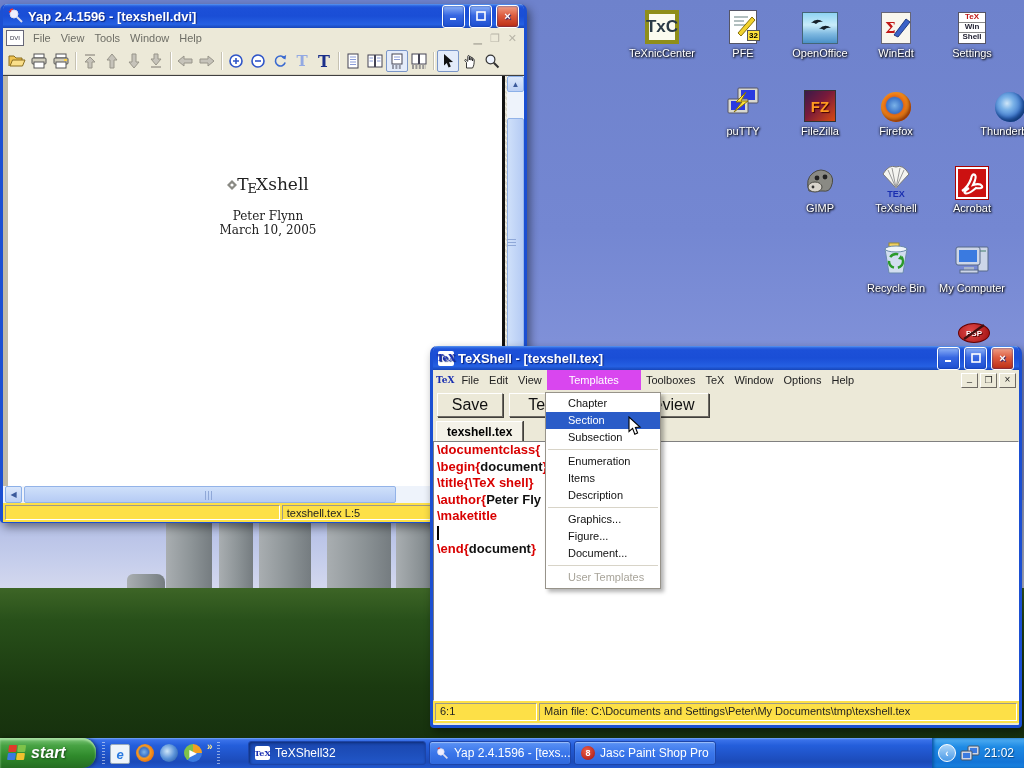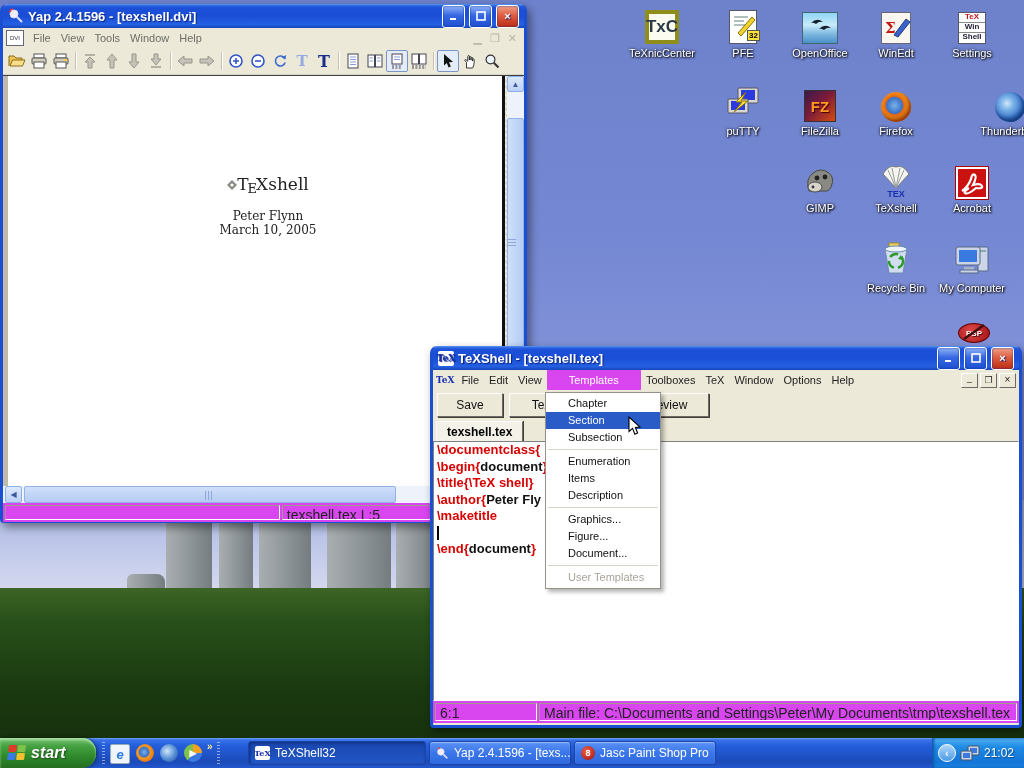--- a/index.html
+++ b/index.html
@@ -25,21 +25,21 @@
        background:linear-gradient(180deg,#5a96f0 0%,#2a62e0 8%,#1c50d8 16%,#1a4ed6 50%,#2560e2 85%,#1746b8 100%);
        color:#fff;font-weight:bold;font-size:13px;text-shadow:1px 1px 1px #09227c;}
   .tbar .ttl{flex:1;white-space:nowrap;overflow:hidden;}
   .wb{width:21px;height:21px;border:1px solid #fff;border-radius:3px;display:flex;align-items:center;
       justify-content:center;color:#fff;font-size:11px;font-weight:bold;
       background:linear-gradient(180deg,#8fb3f7,#3767e2 45%,#1d4fd0);box-shadow:inset 0 0 2px #0a2d90;}
   .wb.close{background:linear-gradient(180deg,#f0a088,#dd5d40 45%,#bc2c12);}
   .menurow{height:20px;background:#ece9d8;display:flex;align-items:center;font-size:11px;color:#222;
       padding:0 3px;}
   .menurow .mi{padding:3px 5px;}
-  .statusbar{background:#d946ef;display:flex;gap:2px;font-size:14px;color:#222;padding:2px;}
+  .statusbar{background:#fde047;display:flex;gap:2px;font-size:11px;color:#222;padding:2px;}
   .spanel{border:1px solid;border-color:#9d9a8a #fff #fff #9d9a8a;padding:1px 4px;white-space:nowrap;overflow:hidden;}
   
   .ytools{height:26px;background:#ece9d8;display:flex;align-items:center;padding:0 3px;border-bottom:1px solid #d8d4c4;}
   .tc{width:22px;height:22px;display:flex;align-items:center;justify-content:center;}
   .tc.sel{border:1px solid #7a96c8;border-radius:2px;background:#e4ecfa;width:20px;height:20px;}
   .tsep{width:1px;height:18px;background:#c6c2b2;margin:0 3px;box-shadow:1px 0 0 #fff;}
   
   .docarea{position:relative;background:#c0baa8;border-top:1px solid #404040;height:410px;overflow:hidden;}
   .page{position:absolute;left:5px;top:0;width:494px;height:410px;background:#fff;border-right:3px solid #111;}
   .hatch{position:absolute;left:502px;top:0;width:6px;height:410px;background:repeating-linear-gradient(45deg,#efece0 0 2px,#dcd8c8 2px 4px);}
@@ -53,21 +53,21 @@
      background:linear-gradient(90deg,#cfe0fa,#b5cbf4);}
   .hscroll{position:relative;height:17px;background:#eef3fb;}
   .hthumb{position:absolute;top:0;height:17px;border:1px solid #93b3e8;border-radius:2px;box-sizing:border-box;
      background:linear-gradient(180deg,#cfe0fa,#b5cbf4);}
   .grip{position:absolute;left:50%;top:4px;width:9px;height:9px;margin-left:-5px;
      background:repeating-linear-gradient(90deg,#8fa8d8 0 1px,transparent 1px 3px);}
   
   .txmenu .mi.hl{background:#d946ef;color:#fff;padding:4px 22px;}
   .txmenu .mi{padding:4px 5px;}
   .cbtn{position:absolute;height:22px;background:#ece9d8;border:1px solid;border-color:#fff #6d6963 #6d6963 #fff;
-     box-shadow:1px 1px 0 #403f3a;font-size:12px;color:#111;display:flex;align-items:center;justify-content:center;}
+     box-shadow:1px 1px 0 #403f3a;font-size:16px;color:#111;display:flex;align-items:center;justify-content:center;}
   .tab{position:absolute;left:3px;top:3px;height:20px;padding:0 10px;background:#f4f2e8;border:1px solid;
      border-color:#fff #6d6963 #f4f2e8 #fff;box-shadow:1px 0 0 #403f3a;font-weight:bold;font-size:12px;
      display:flex;align-items:center;}
   .editor{position:relative;background:#fff;border:1px solid;border-color:#808080 #fff #fff #808080;
      font:bold 13px "Liberation Sans",sans-serif;letter-spacing:0;overflow:hidden;}
   .cl{height:16.5px;line-height:16.5px;white-space:pre;padding-left:3px;}
   .red{color:#d90000;} .blk{color:#111;}
   .caret{position:absolute;left:3px;width:2px;height:14px;background:#000;}
   
   .popup{position:absolute;background:#fff;border:1px solid #97938a;box-shadow:3px 3px 4px rgba(0,0,0,.3);

